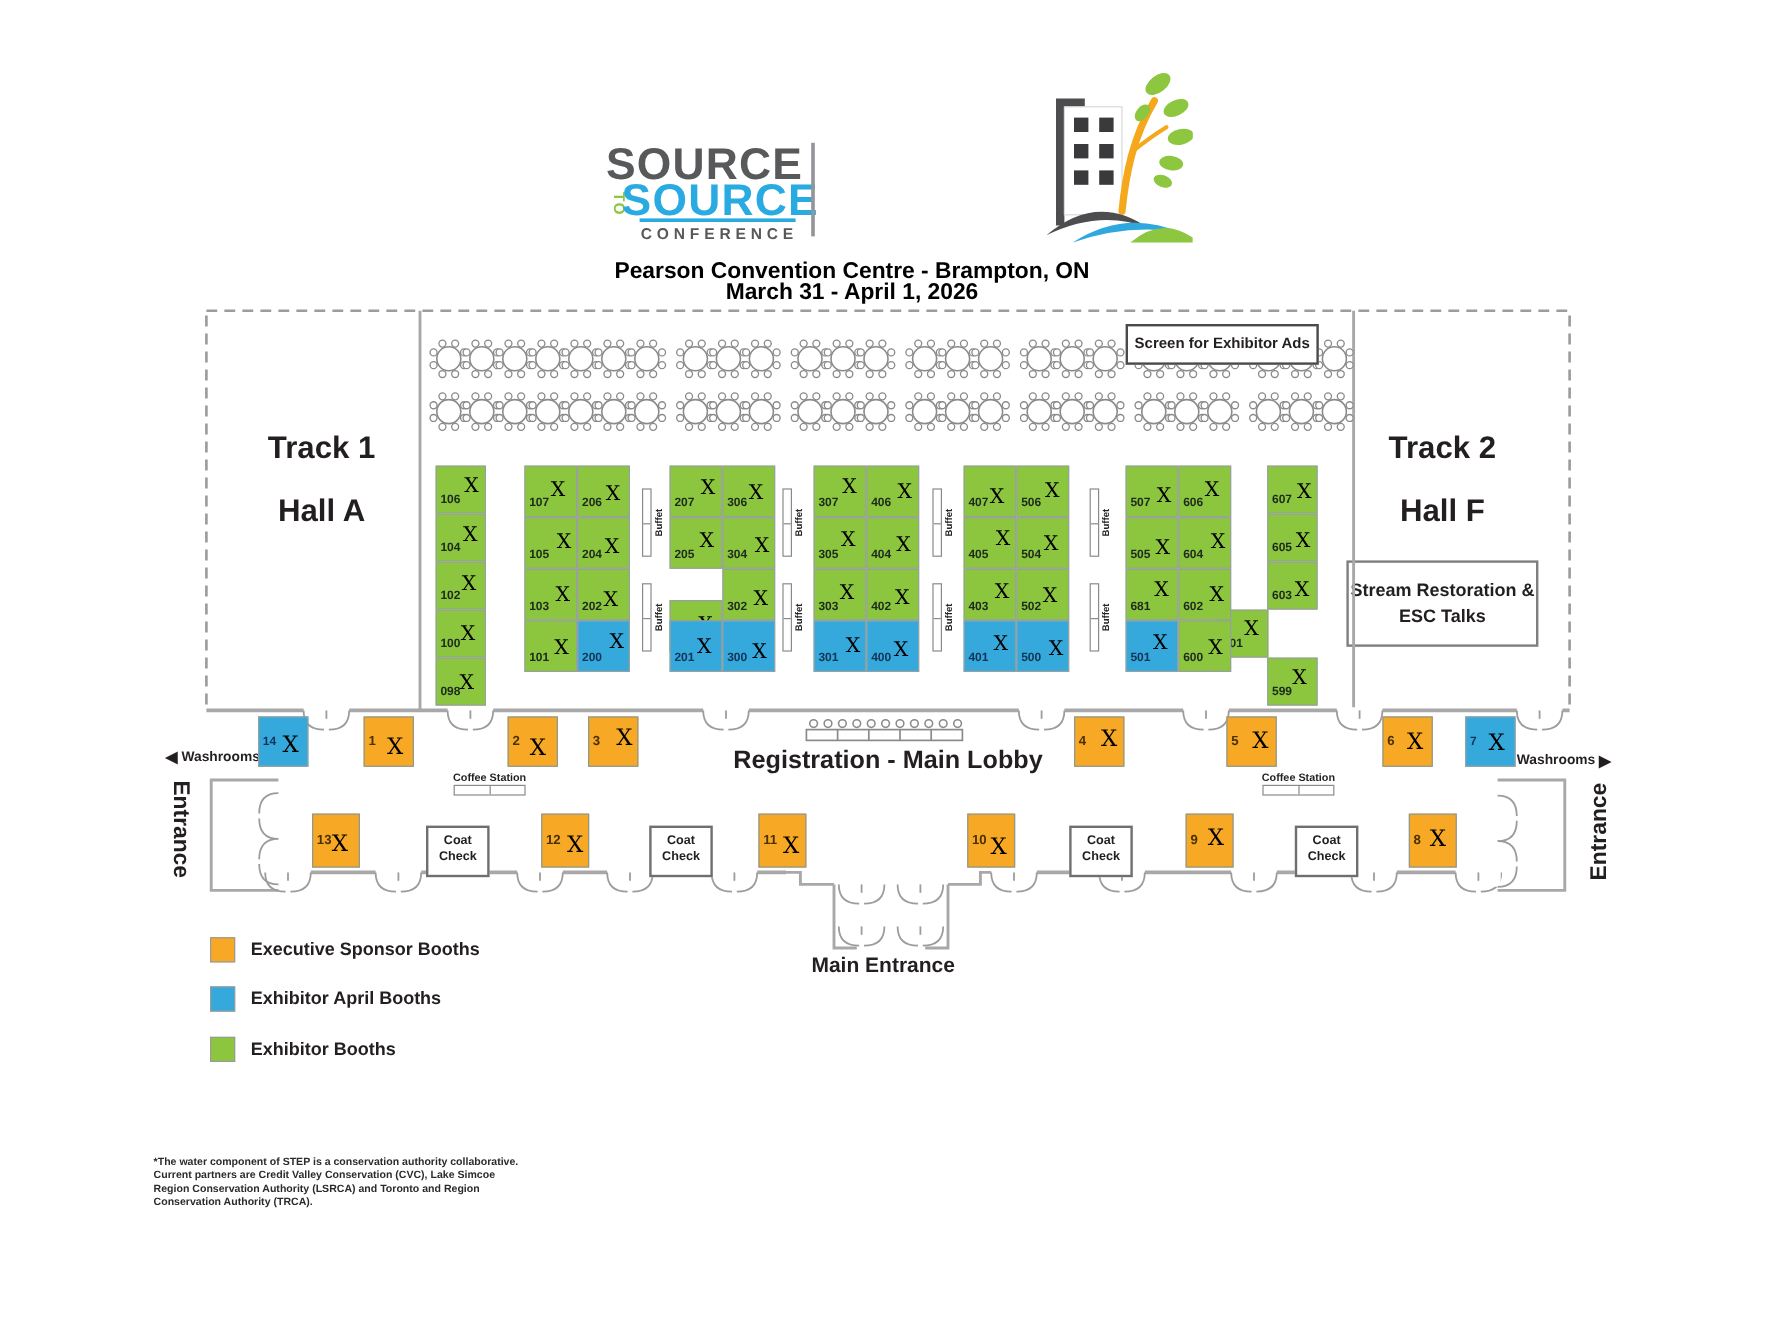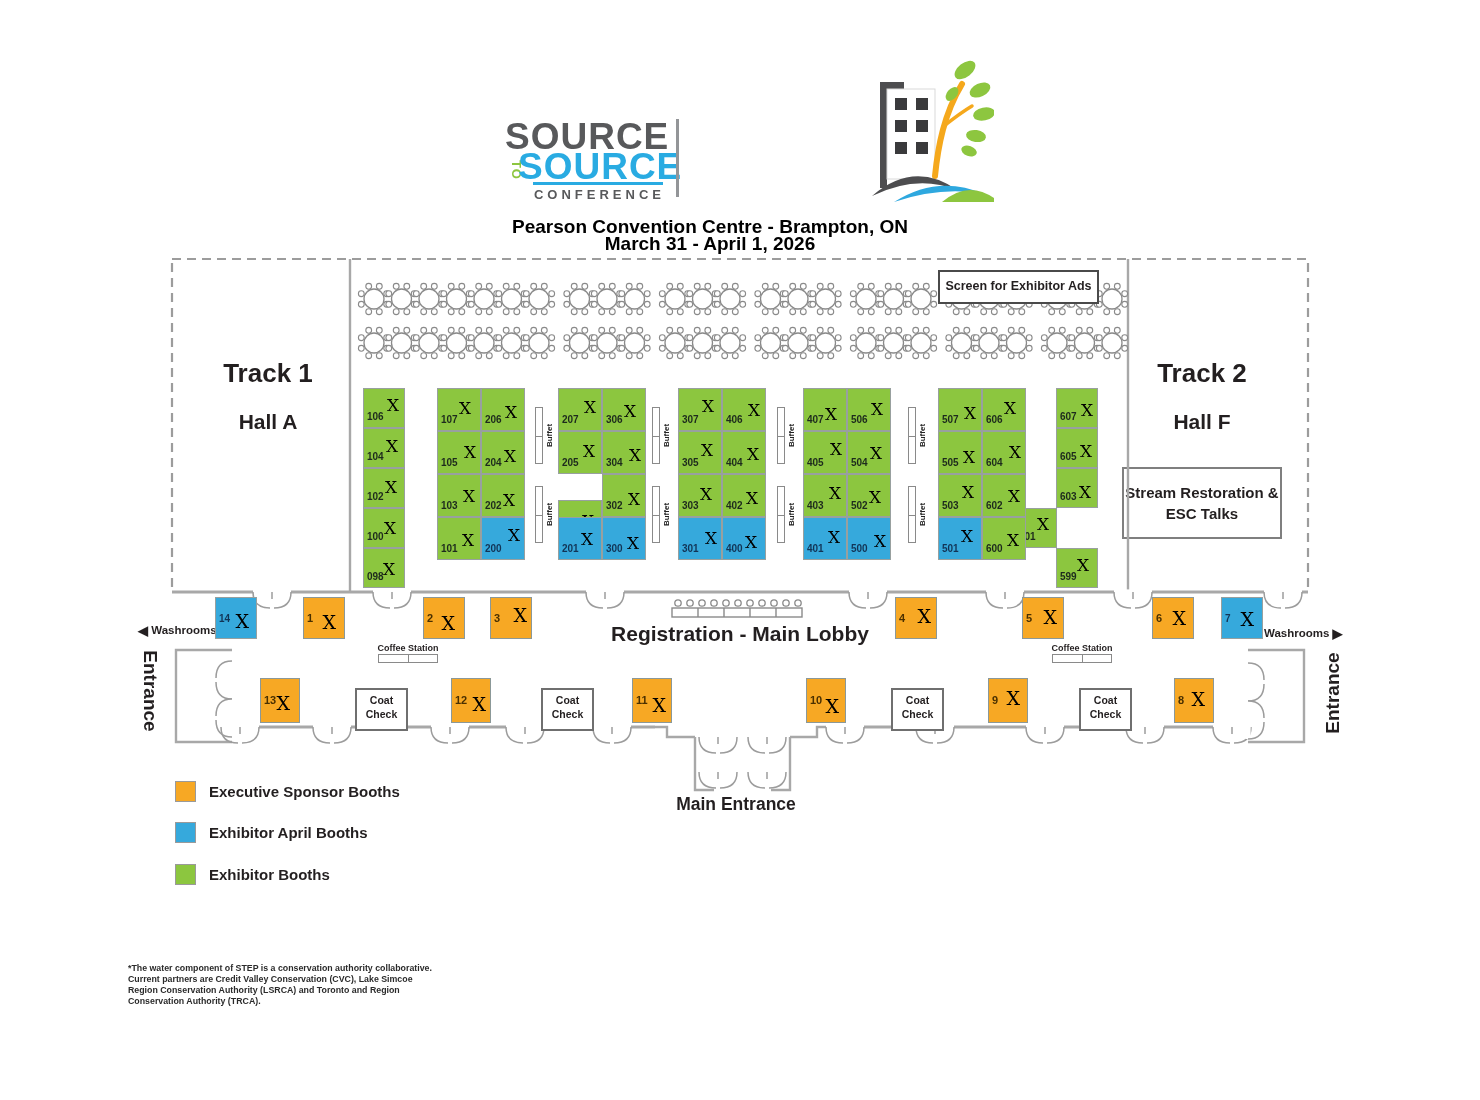--- a/index.html
+++ b/index.html
@@ -14,21 +14,21 @@
         transform:rotate(90deg);transform-origin:center;text-align:center;letter-spacing:1px;}
   .blue-rule{left:533px;top:182px;width:130px;height:3px;background:var(--c-logo-blue);}
   .w-conference{left:505px;top:188px;width:160px;text-align:right;font-size:13px;
         letter-spacing:4px;color:var(--c-logo-gray);}
   .logo-divider{left:676px;top:119px;width:3px;height:78px;background:#939598;}
   .tagline{left:692px;top:118px;font-size:17px;color:#6d6e71;line-height:22px;}
   .venue{left:340px;width:740px;text-align:center;font-size:19px;font-weight:bold;color:#000;}
   .venue1{top:216px;} .venue2{top:233px;}
   
   .track-title{font-size:26px;font-weight:bold;text-align:center;color:#231f20;}
-  .hall-title{font-size:21px;font-weight:bold;text-align:center;color:#231f20;}
+  .hall-title{font-size:26px;font-weight:bold;text-align:center;color:#231f20;}
   .talks-box{background:#fff;border:2px solid #7f7f7f;text-align:center;
              font-size:15px;font-weight:bold;color:#231f20;}
   .screen-box{left:938px;top:270px;width:157px;height:30px;background:#fff;border:2px solid #4a4a4a;
               text-align:center;line-height:28px;font-size:12.5px;font-weight:bold;z-index:6;}
   .reg-label{left:600px;top:622px;width:280px;text-align:center;font-size:21px;font-weight:bold;}
   .main-ent-label{left:666px;top:794px;width:140px;text-align:center;font-size:17.5px;font-weight:bold;}
   .washrooms{font-size:11.5px;font-weight:bold;white-space:nowrap;}
   .washrooms .tri{font-size:13px;vertical-align:-1px;}
   .vlabel{font-size:19px;font-weight:bold;text-align:center;width:96px;height:22px;
           transform-origin:center;}
@@ -865,21 +865,21 @@
       </div>
       <div class="booth exhibitor" style="left: 938px; top: 388px; width: 44px; height: 43px;">
         <span class="num">507</span>
         <span class="mark" style="right: 5px; top: 16px;">X</span>
       </div>
       <div class="booth exhibitor" style="left: 938px; top: 431px; width: 44px; height: 43px;">
         <span class="num">505</span>
         <span class="mark" style="right: 6px; top: 17px;">X</span>
       </div>
       <div class="booth exhibitor" style="left: 938px; top: 474px; width: 44px; height: 43px;">
-        <span class="num">503</span>
+        <span class="num">681</span>
         <span class="mark" style="right: 7px; top: 9px;">X</span>
       </div>
       <div class="booth plus" style="left: 938px; top: 517px; width: 44px; height: 43px;">
         <span class="num">501</span>
         <span class="mark" style="right: 8px; top: 10px;">X</span>
       </div>
       <div class="booth exhibitor" style="left: 982px; top: 388px; width: 44px; height: 43px;">
         <span class="num">606</span>
         <span class="mark" style="right: 9px; top: 11px;">X</span>
       </div>

